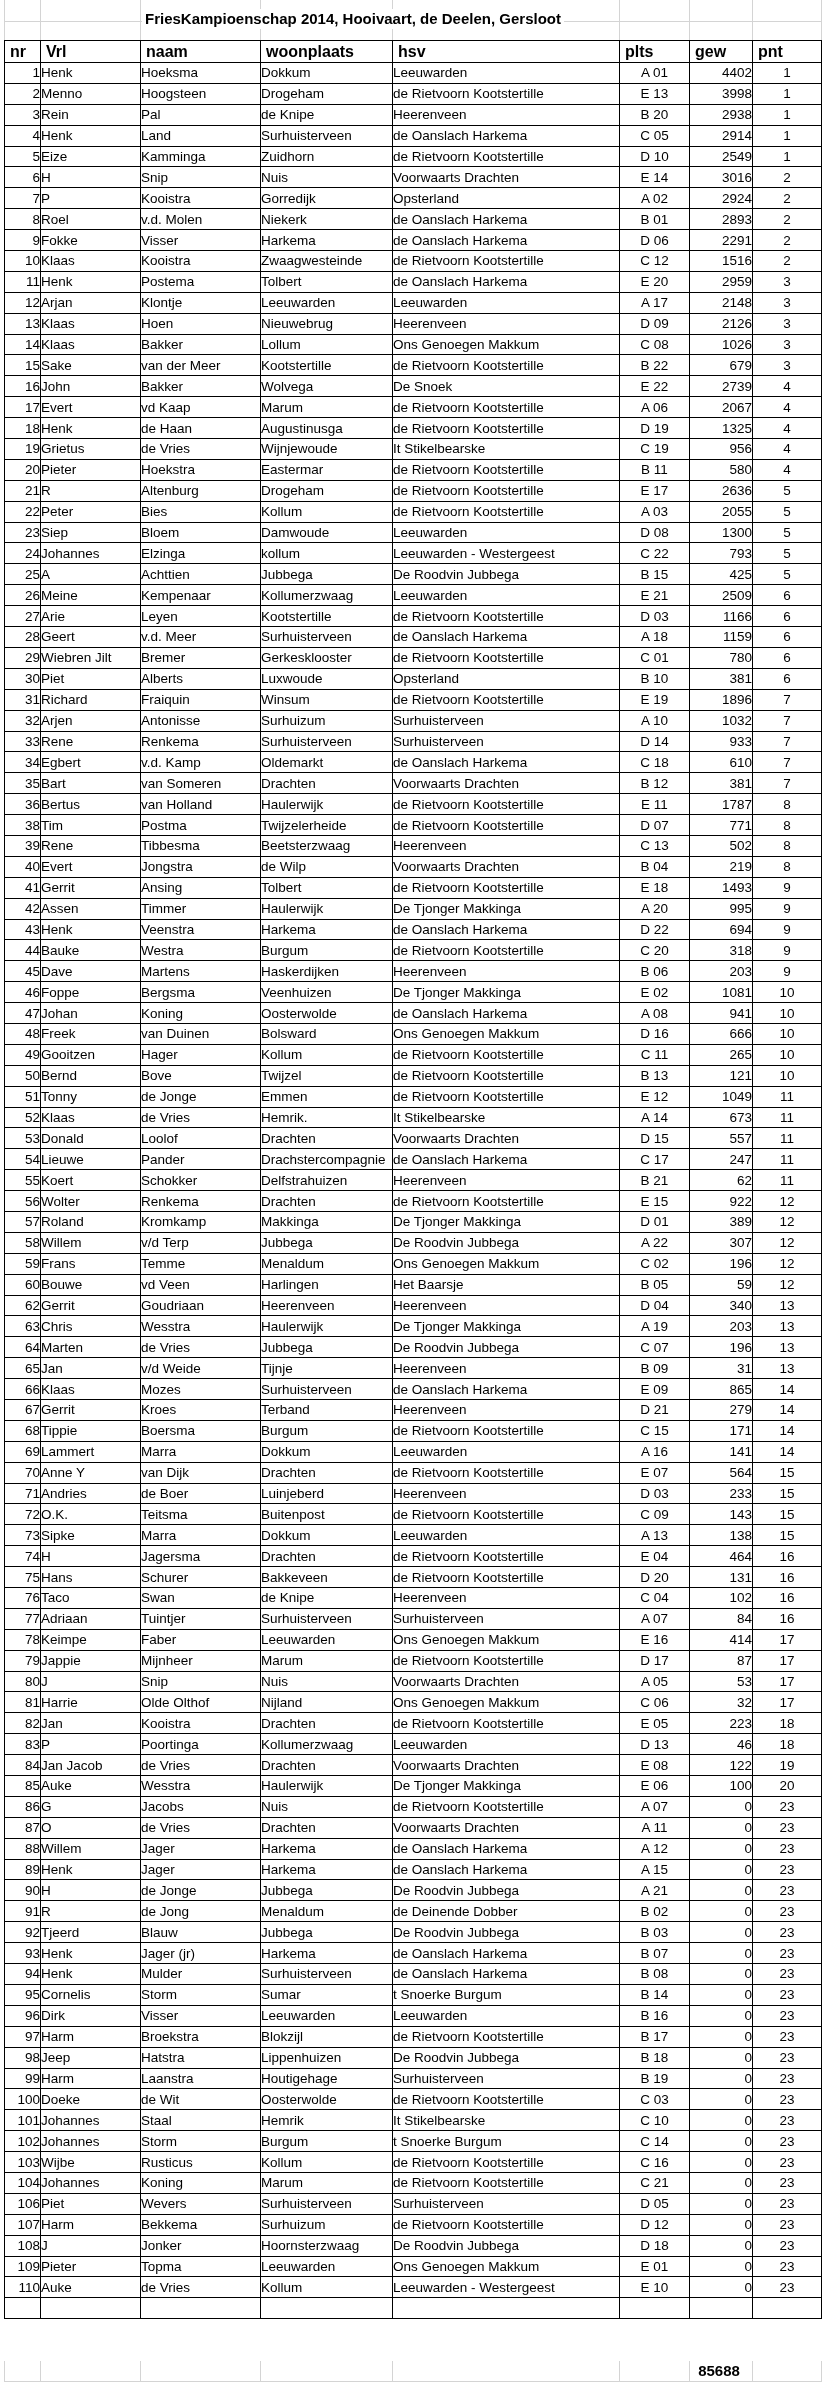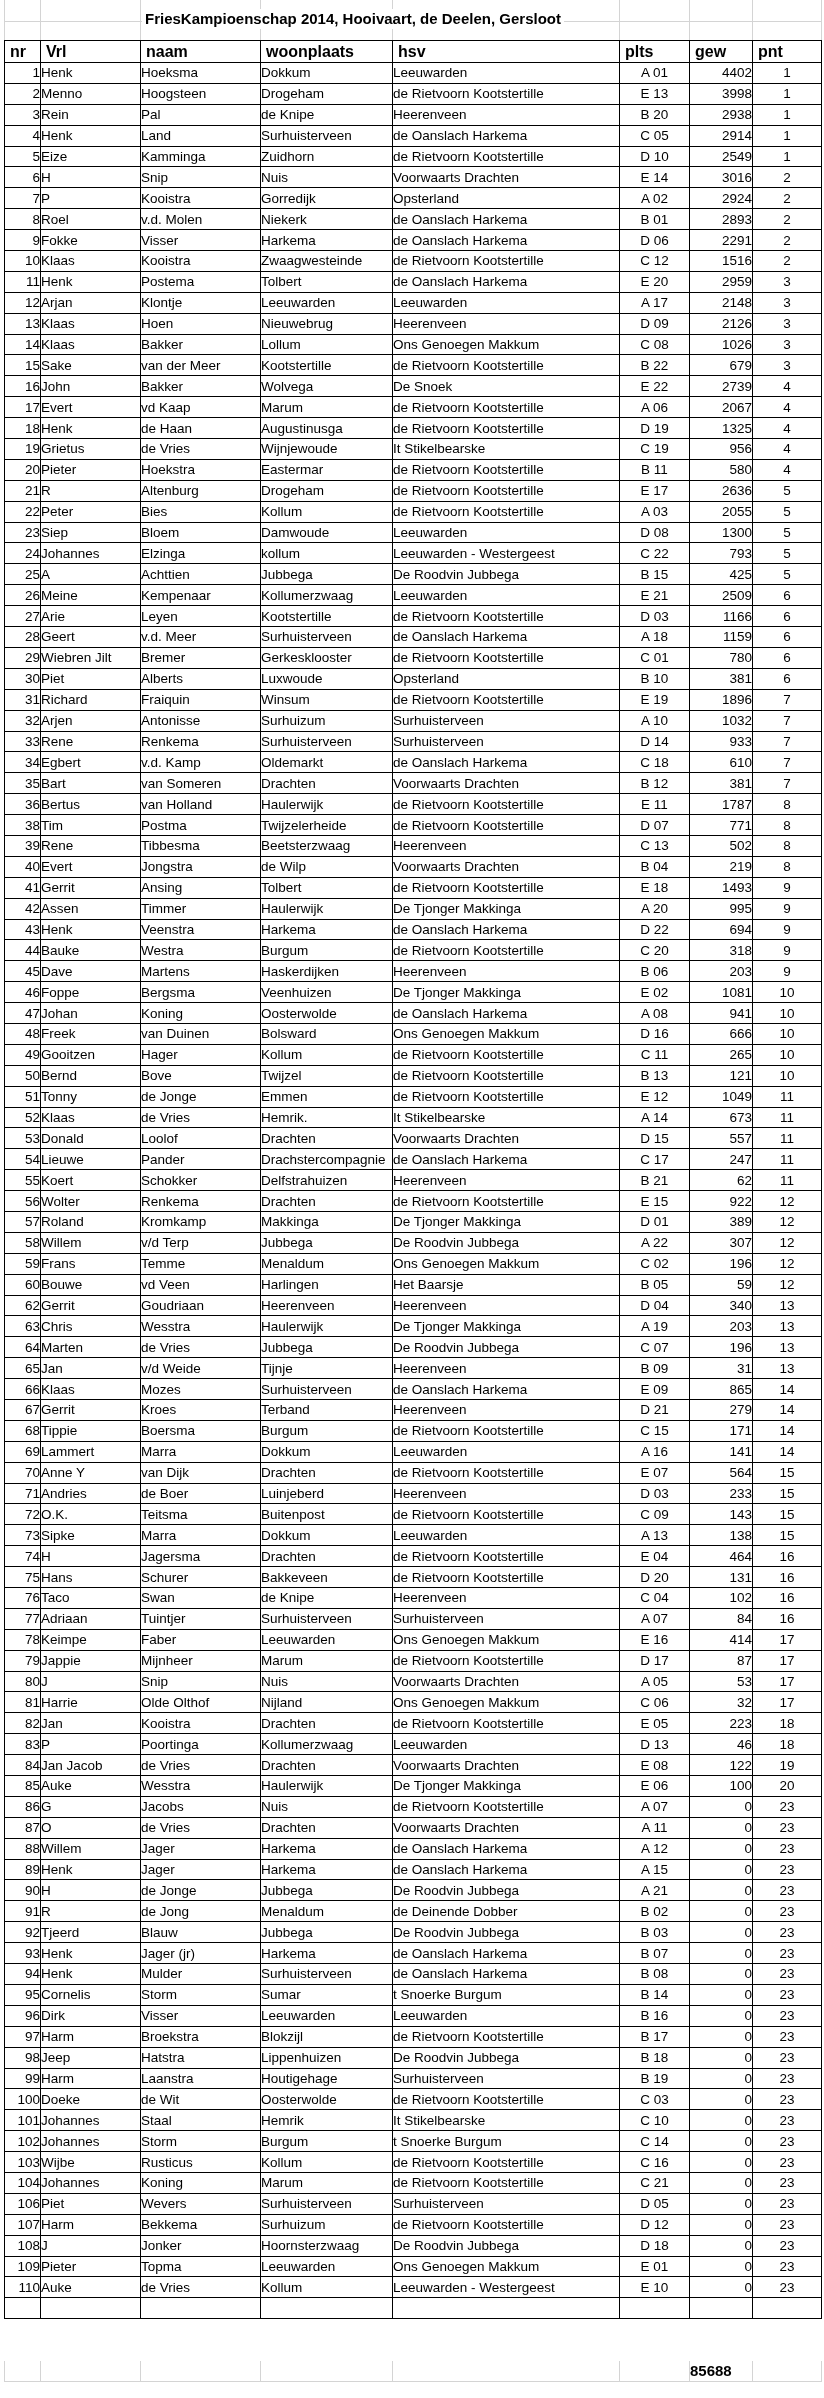--- a/index.html
+++ b/index.html
@@ -52,21 +52,21 @@
   th.h-woon{padding-left:10px;}
   td.c-nr{text-align:right;padding-right:3px;font-size:12.5px;}
   td.c-vrl,td.c-naam,td.c-woon{text-align:left;padding-left:5px;}
   td.c-hsv{text-align:left;padding-left:5px;white-space:pre;}
   td.c-plts{text-align:center;}
   td.c-gew{text-align:right;padding-right:4px;font-size:12.5px;}
   td.c-pnt{text-align:center;font-size:12.5px;}
   tr.empty-row td{height:20px;}
   
   .gcell.total{
-    text-align:left;padding-right:4px;
+    text-align:center;padding-right:4px;
     font-size:15px;font-weight:bold;line-height:20px;
   }
 </style>
 </head>
 <body>
 
 <div id="sheet">
 
   <div id="topstrip" class="gridstrip">
     <div class="gcell hline"></div>

